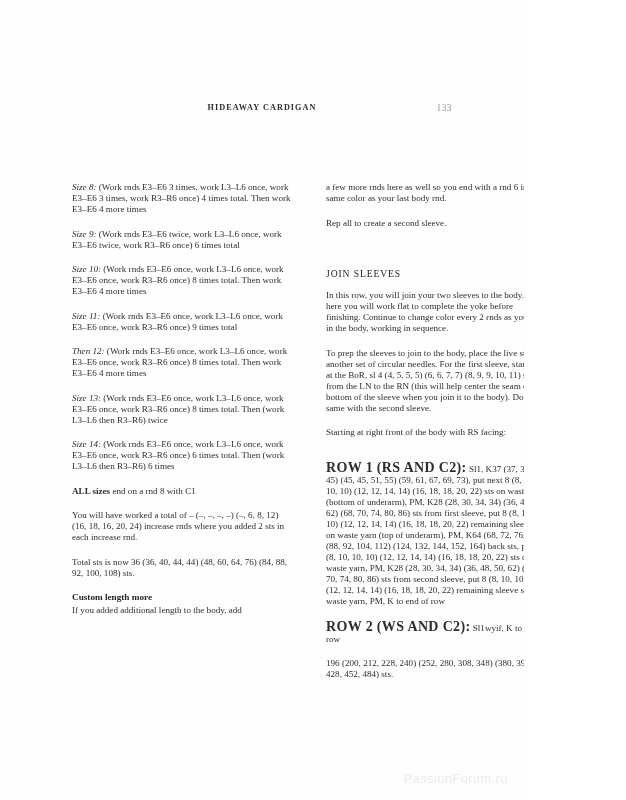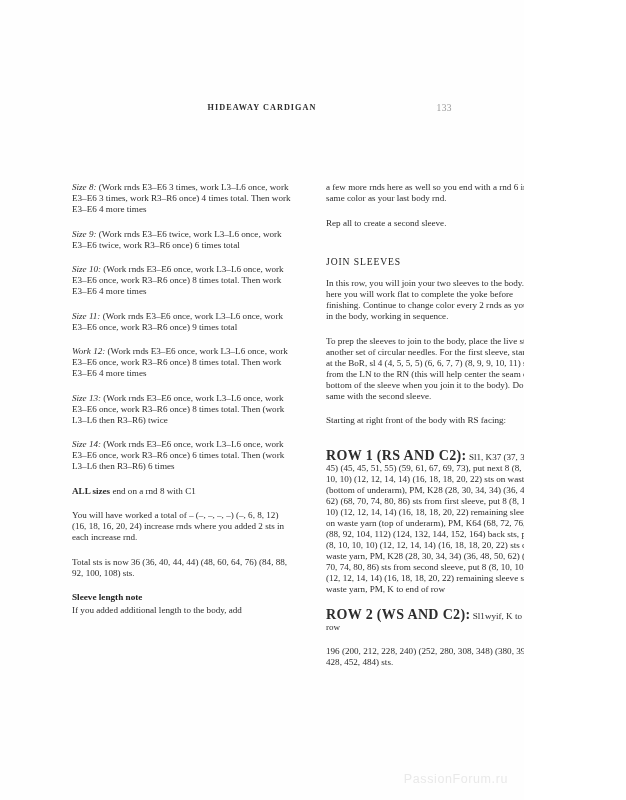--- a/index.html
+++ b/index.html
@@ -85,21 +85,21 @@
   p.para .lbl-bold {
     font-weight: bold;
   }
   p.para .smallcaps-bold {
     font-weight: bold;
     font-size: 14px;
     letter-spacing: 0.35px;
     text-transform: uppercase;
   }
   h2.section-head {
-    margin: 8px 0 11px 0;
+    margin: 20px 0 11px 0;
     font-size: 9.6px;
     font-weight: normal;
     letter-spacing: 0.9px;
     color: #232323;
     text-transform: uppercase;
     font-family: "Liberation Serif", "DejaVu Serif", serif;
   }
   h3.sub-head {
     margin: 4px 0 2.5px 0;
     font-size: 9.2px;
@@ -136,34 +136,34 @@
     <div class="col col-left">
 
       <p class="para"><span class="lbl-italic">Size 8:</span><span> (Work rnds E3–E6 3 times, work L3–L6 once, work E3–E6 3 times, work R3–R6 once) 4 times total. Then work E3–E6 4 more times</span></p>
 
       <p class="para"><span class="lbl-italic">Size 9:</span><span> (Work rnds E3–E6 twice, work L3–L6 once, work E3–E6 twice, work R3–R6 once) 6 times total</span></p>
 
       <p class="para"><span class="lbl-italic">Size 10:</span><span> (Work rnds E3–E6 once, work L3–L6 once, work E3–E6 once, work R3–R6 once) 8 times total. Then work E3–E6 4 more times</span></p>
 
       <p class="para"><span class="lbl-italic">Size 11:</span><span> (Work rnds E3–E6 once, work L3–L6 once, work E3–E6 once, work R3–R6 once) 9 times total</span></p>
 
-      <p class="para"><span class="lbl-italic">Work 12:</span><span> (Work rnds E3–E6 once, work L3–L6 once, work E3–E6 once, work R3–R6 once) 8 times total. Then work E3–E6 4 more times</span></p>
+      <p class="para"><span class="lbl-italic">Then 12:</span><span> (Work rnds E3–E6 once, work L3–L6 once, work E3–E6 once, work R3–R6 once) 8 times total. Then work E3–E6 4 more times</span></p>
 
       <p class="para"><span class="lbl-italic">Size 13:</span><span> (Work rnds E3–E6 once, work L3–L6 once, work E3–E6 once, work R3–R6 once) 8 times total. Then (work L3–L6 then R3–R6) twice</span></p>
 
       <p class="para"><span class="lbl-italic">Size 14:</span><span> (Work rnds E3–E6 once, work L3–L6 once, work E3–E6 once, work R3–R6 once) 6 times total. Then (work L3–L6 then R3–R6) 6 times</span></p>
 
 
       <p class="para"><span class="lbl-bold">ALL sizes</span><span> end on a rnd 8 with C1</span></p>
 
       <p class="para">You will have worked a total of – (–, –, –, –) (–, 6, 8, 12) (16, 18, 16, 20, 24) increase rnds where you added 2 sts in each increase rnd.</p>
 
       <p class="para">Total sts is now 36 (36, 40, 44, 44) (48, 60, 64, 76) (84, 88, 92, 100, 108) sts.</p>
 
-      <h3 class="sub-head">Sleeve length note</h3>
+      <h3 class="sub-head">Custom length more</h3>
       <p class="para">If you added additional length to the body, add</p>
 
     </div>
 
     <div class="col col-right">
 
       <p class="para">a few more rnds here as well so you end with a rnd 6 in the same color as your last body rnd.</p>
 
       <p class="para">Rep  all to create a second sleeve.</p>
 

